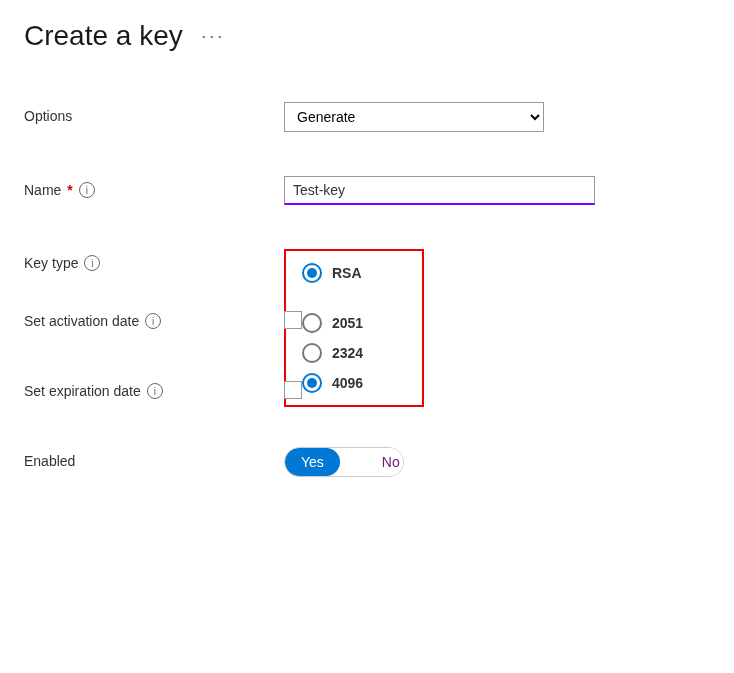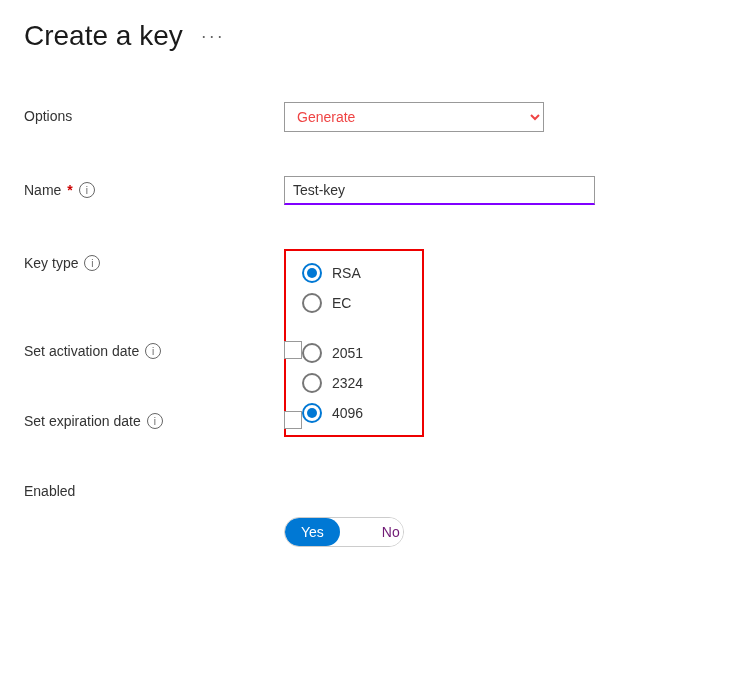--- a/index.html
+++ b/index.html
@@ -78,21 +78,21 @@
     .form-control {
       flex: 1;
     }
 
     .select-input {
       width: 260px;
       padding: 5px 8px;
       border: 1px solid #999;
       border-radius: 0;
       font-size: 14px;
-      color: #ef4444;
+      color: #000000;
       background: #fff;
       outline: none;
     }
 
     .text-input {
       width: 311px;
       padding: 5px 8px;
       border: 1px solid #999;
       border-bottom: 2px solid #8000ff;
       font-size: 14px;
@@ -112,20 +112,21 @@
 
     .radio-separator {
       height: 10px;
     }
 
     .radio-item {
       display: flex;
       align-items: center;
       gap: 10px;
       cursor: pointer;
+      font-weight: bold;
     }
 
     .radio-item label {
       font-size: 14px;
       color: #333;
       cursor: pointer;
     }
 
     
     .radio-custom {
@@ -168,21 +169,20 @@
       cursor: pointer;
     }
 
     
     .toggle-container {
       display: flex;
       border: 1px solid #ccc;
       border-radius: 20px;
       overflow: hidden;
       width: 120px;
-      margin-top: 40px;
     }
 
     .toggle-option {
       flex: 1;
       padding: 6px 16px;
       font-size: 14px;
       text-align: center;
       cursor: pointer;
     }
 
@@ -239,24 +239,20 @@
     <div class="form-label">
       <span>Key type</span>
       <span class="info-icon">i</span>
     </div>
     <div class="form-control">
       <div class="radio-group-box">
 
         <div class="radio-item">
           <div class="radio-custom checked"></div>
           <label>RSA</label>
-        </div>
-        <div class="radio-item">
-          <div class="radio-custom unchecked"></div>
-          <label>EC</label>
         </div>
 
         <div class="radio-separator"></div>
 
         <div class="radio-item">
           <div class="radio-custom unchecked"></div>
           <label>2051</label>
         </div>
         <div class="radio-item">
           <div class="radio-custom unchecked"></div>

